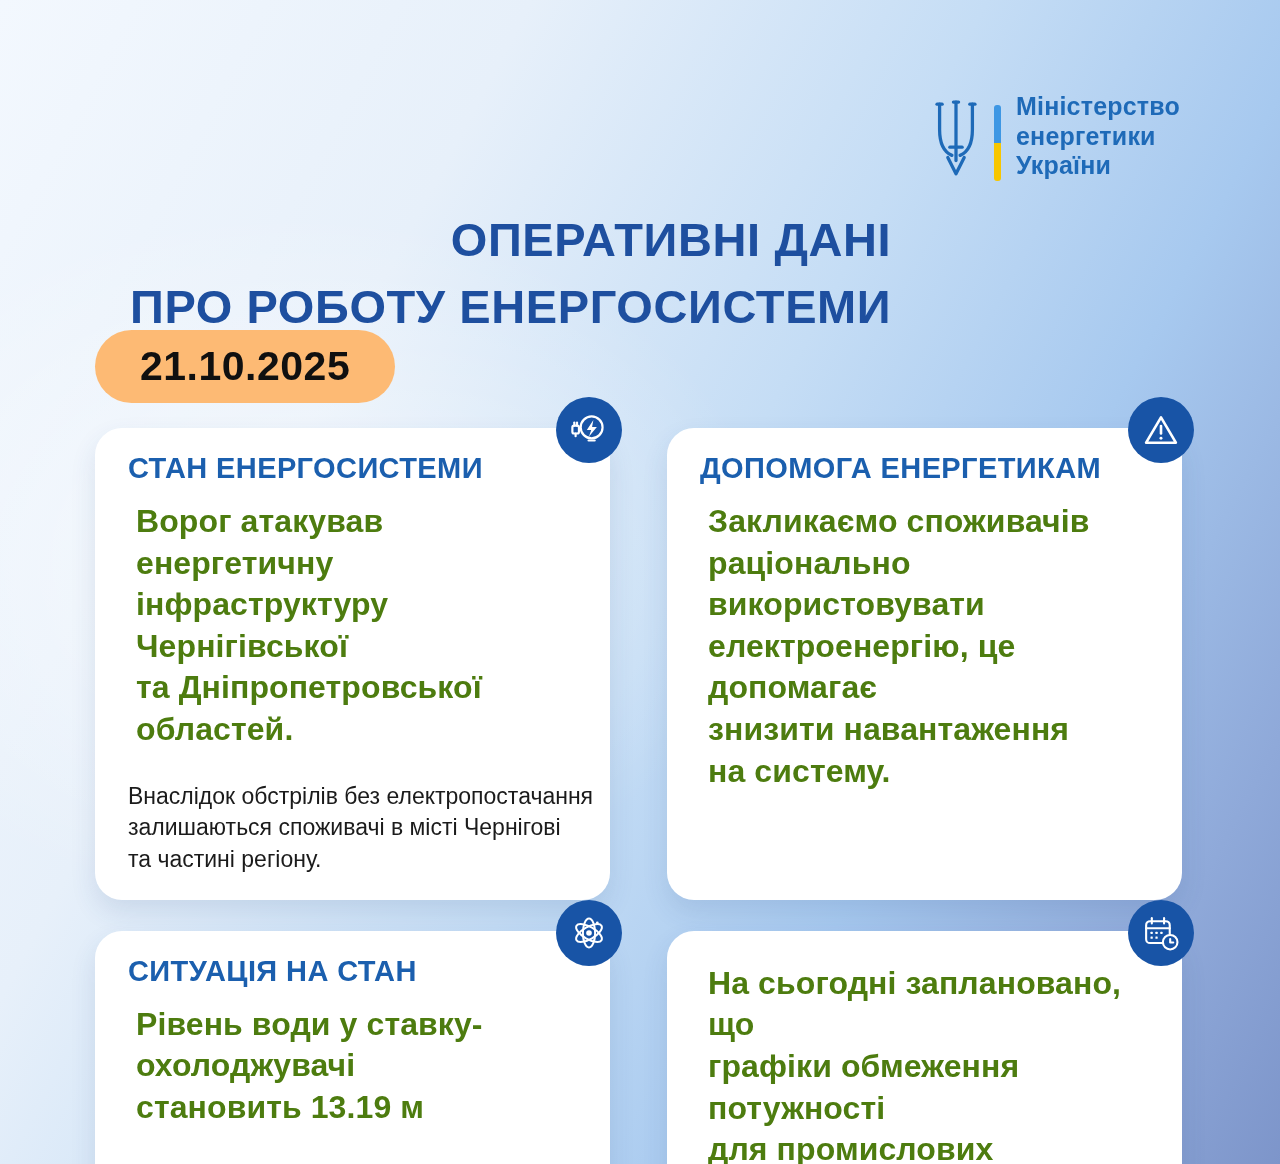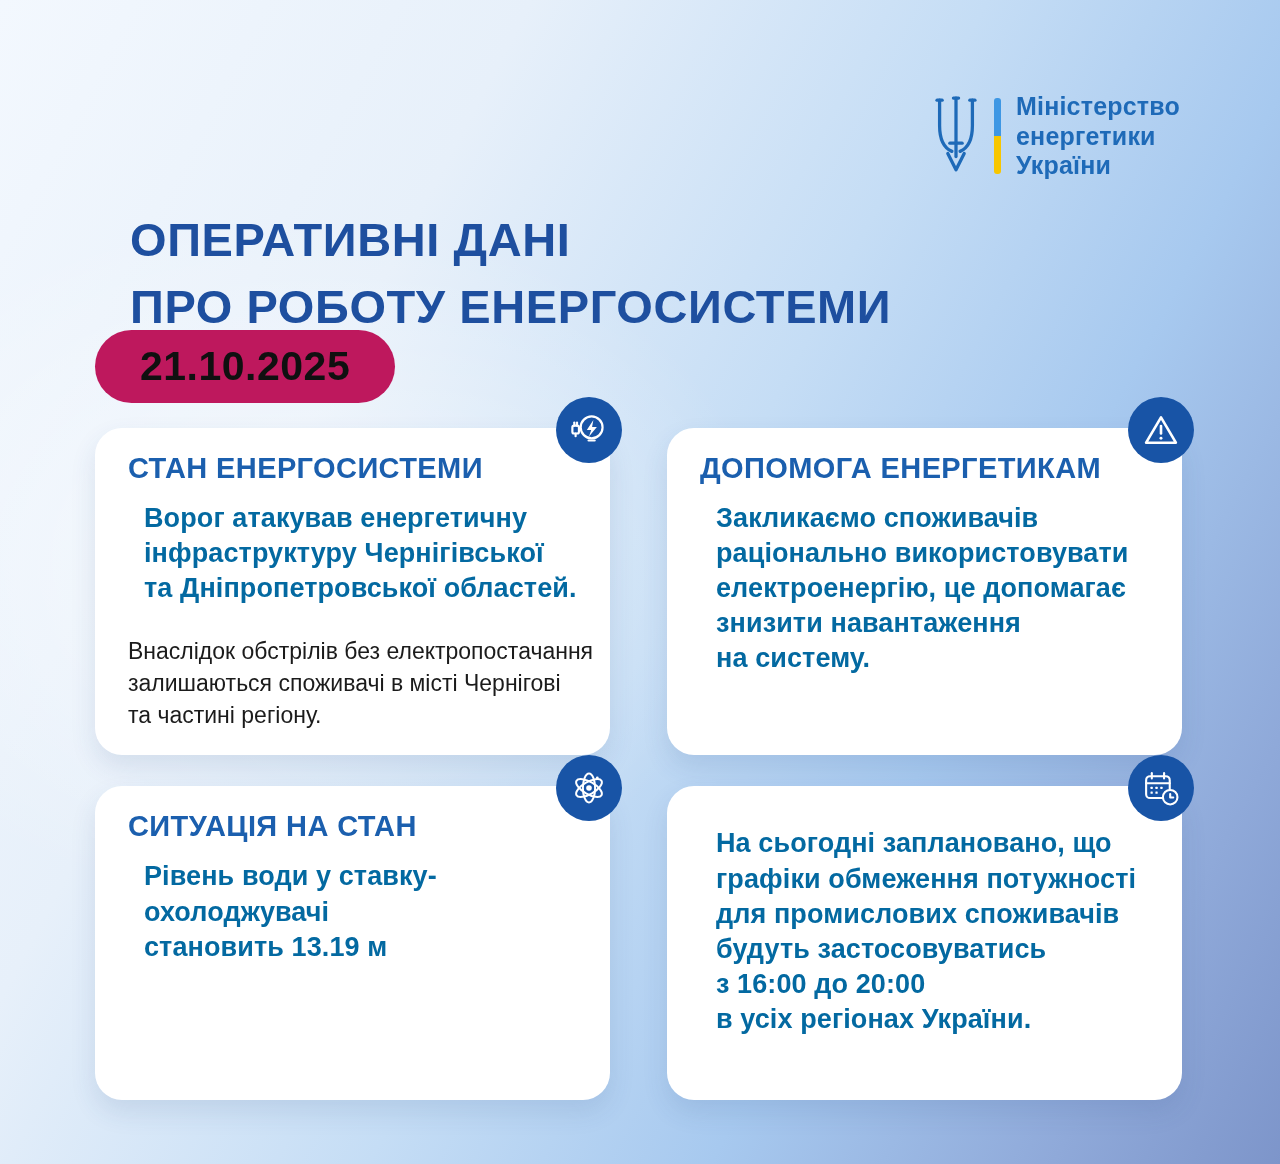--- a/index.html
+++ b/index.html
@@ -9,45 +9,45 @@
     overflow: hidden;
     font-family: "Liberation Sans", sans-serif;
     background:
       radial-gradient(ellipse 700px 500px at 22% 48%, rgba(255,255,255,0.55), rgba(255,255,255,0) 70%),
       linear-gradient(118deg, #f3f8fe 0%, #e7f0fa 28%, #c5ddf5 52%, #a7c9ef 70%, #8fa9d9 88%, #7d95ca 100%);
   }
 
   
   .logo {
     position: absolute; top: 92px; right: 100px;
-    display: flex; align-items: center; gap: 15px;
+    display: flex; align-items: flex-end; gap: 15px;
   }
   .logo svg { display: block; }
   .logo-divider { width: 7px; height: 76px; border-radius: 3px; overflow: hidden;
     display: flex; flex-direction: column; }
   .logo-divider .half-top { flex: 1; background: #3e97e4; }
   .logo-divider .half-bottom { flex: 1; background: #f7c600; }
   .ministry-name {
     white-space: pre-line;
     font-size: 25px; font-weight: bold; line-height: 1.18;
     color: #1e6ab8; letter-spacing: 0.2px;
   }
 
   
   .page-title {
     position: absolute; top: 176px; left: 130px;
     white-space: pre-line;
     font-size: 47px; font-weight: bold; letter-spacing: 0.6px;
-    line-height: 1.42; color: #1e4f9f;
+    line-height: 1.42; color: #1e4f9f; text-align: right;
   }
 
   
   .date-pill {
     position: absolute; top: 330px; left: 95px;
-    background: #be185d; border-radius: 44px;
+    background: #fdba74; border-radius: 44px;
     padding: 13px 45px;
     font-size: 41px; font-weight: bold; color: #101010;
     letter-spacing: 0.5px;
   }
 
   
   .cards {
     position: absolute; top: 428px; left: 95px;
     width: 1087px;
     display: grid;
@@ -62,24 +62,24 @@
     padding: 24px 14px 24px 33px;
     box-sizing: border-box;
     box-shadow: 0 12px 26px rgba(45, 75, 135, 0.12);
   }
   .card h2 {
     margin: 0 0 16px 0;
     font-size: 29px; font-weight: bold; letter-spacing: 0.4px;
     color: #1b5fae;
   }
   .card .lead {
-    margin: 16px;
-    white-space: pre-line;
-    font-size: 27px; font-weight: bold; line-height: 1.3;
-    color: #0369a1; letter-spacing: 0.1px;
+    margin: 8px;
+    white-space: pre-line;
+    font-size: 32px; font-weight: bold; line-height: 1.3;
+    color: #4d7c0f; letter-spacing: 0.1px;
   }
   .card .detail {
     margin: 30px 0 0 0;
     white-space: pre-line;
     font-size: 23px; font-weight: normal; line-height: 1.38;
     color: #1b1b1b;
   }
   .card-icon {
     position: absolute; top: -31px; right: -12px;
     width: 66px; height: 66px; border-radius: 50%;

